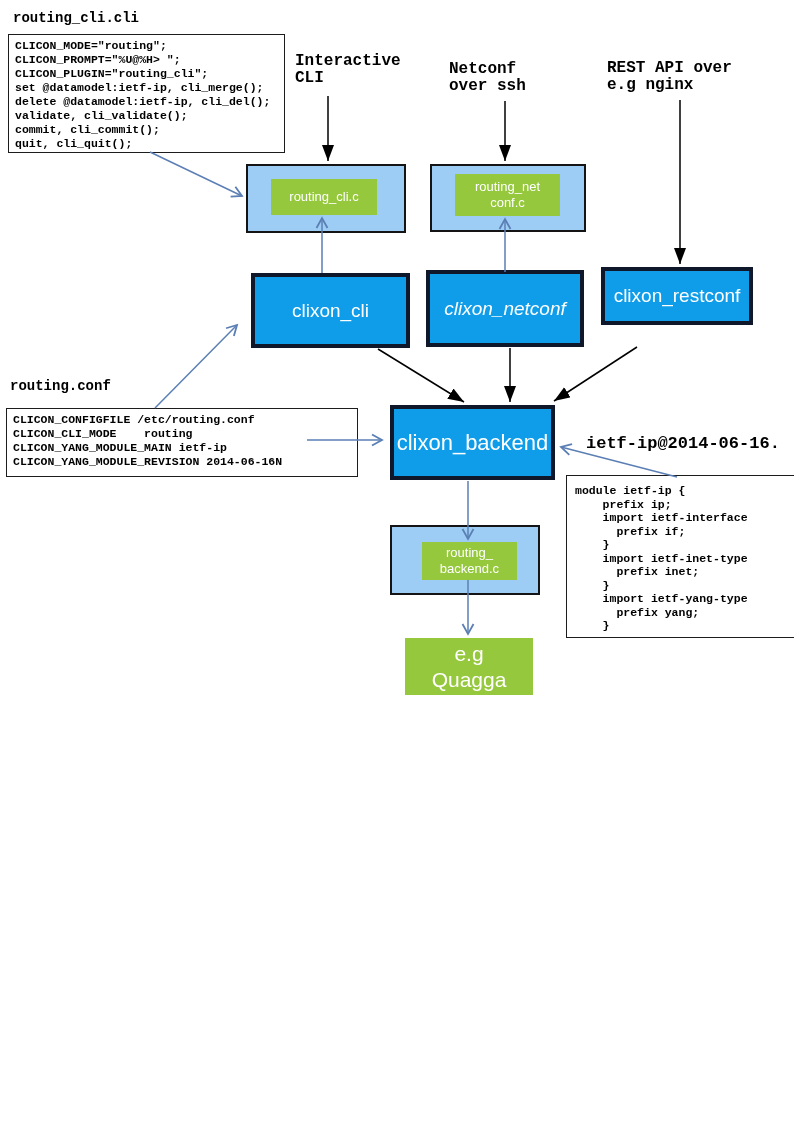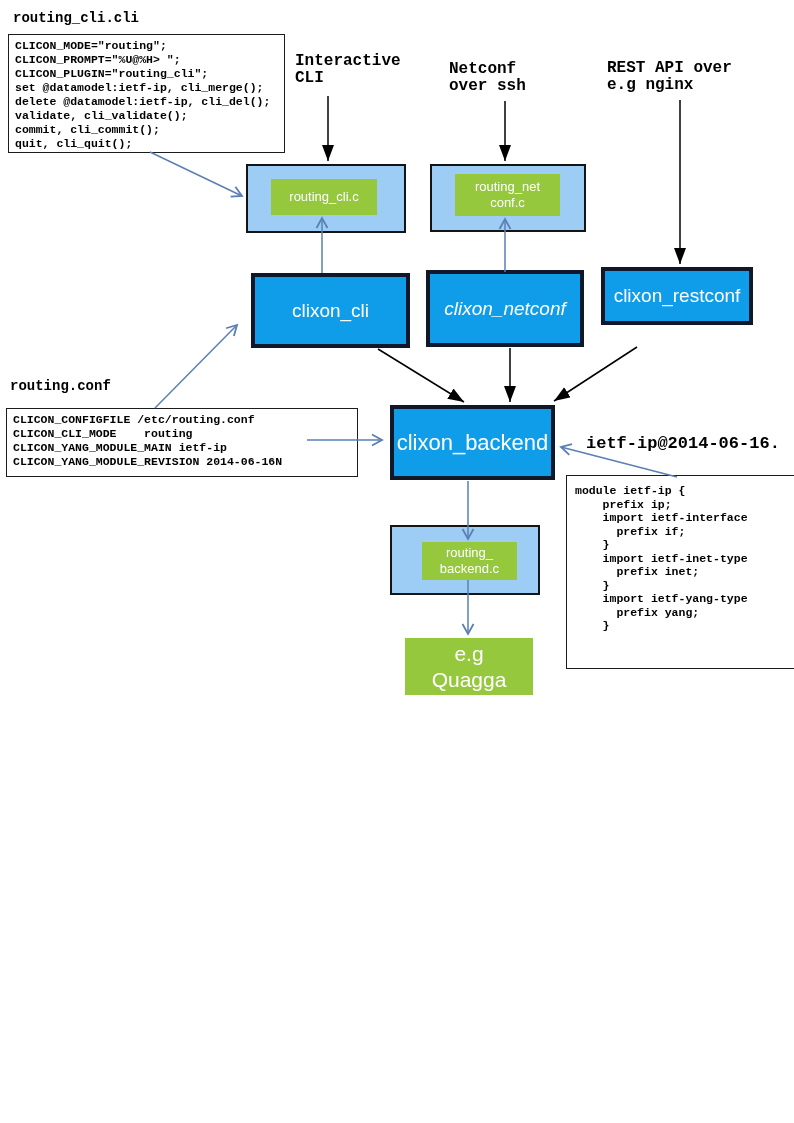--- a/index.html
+++ b/index.html
@@ -48,21 +48,21 @@
 commit, cli_commit();
 quit, cli_quit();</div>
 
   <div class="abs mono file-title" style="left:10px;top:378px;">routing.conf</div>
   <div class="abs mono codebox pre" style="left:6px;top:408px;width:352px;height:69px;">CLICON_CONFIGFILE /etc/routing.conf
 CLICON_CLI_MODE    routing
 CLICON_YANG_MODULE_MAIN ietf-ip
 CLICON_YANG_MODULE_REVISION 2014-06-16N</div>
 
   <div class="abs mono yanglabel" style="left:586px;top:434px;">ietf-ip@2014-06-16.</div>
-  <div class="abs mono yangbox pre" style="left:566px;top:475px;width:228px;height:194px;">module ietf-ip {
+  <div class="abs mono yangbox pre" style="left:566px;top:475px;width:228px;height:163px;">module ietf-ip {
     prefix ip;
     import ietf-interface
       prefix if;
     }
     import ietf-inet-type
       prefix inet;
     }
     import ietf-yang-type
       prefix yang;
     }</div>

